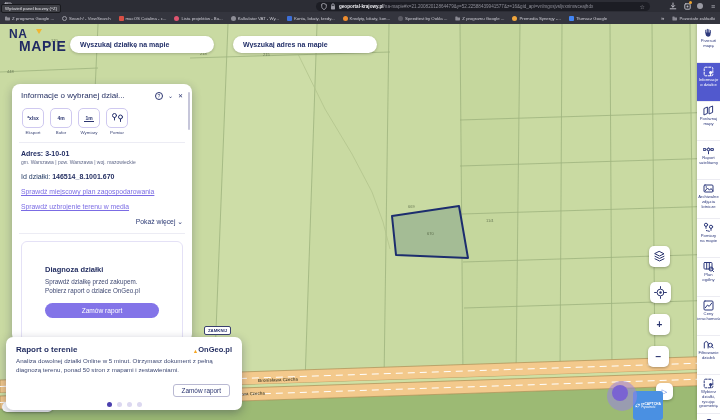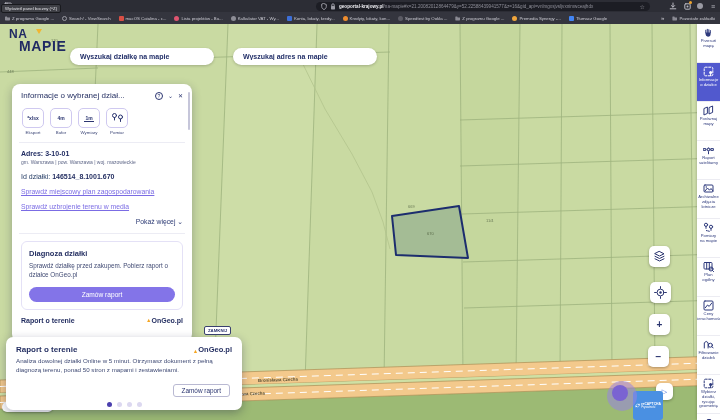--- a/index.html
+++ b/index.html
@@ -39,21 +39,21 @@
   
   .map-svg{position:absolute;left:0;top:24px;z-index:1}
   .layout-pill{position:absolute;left:2px;top:402px;z-index:3;background:#fff;border-radius:8px;
     padding:2px 7px;font-size:5px;font-weight:bold;color:#2b3570;box-shadow:0 1px 2px rgba(0,0,0,.25);white-space:nowrap}
   
   .logo{position:absolute;left:9px;top:28px;z-index:4;line-height:1;color:#202a63;font-weight:800;letter-spacing:.6px}
   .logo .l1{font-size:12px}
   .logo .l2{font-size:14px;margin-left:10px;margin-top:-1px}
   .logo-pin{position:absolute;left:27px;top:1px;width:0;height:0;border-left:3px solid transparent;
     border-right:3px solid transparent;border-top:5px solid #f2b531}
-  .search{position:absolute;top:48px;height:17px;width:144px;background:#fff;border:none;border-radius:9px;
+  .search{position:absolute;top:36px;height:17px;width:144px;background:#fff;border:none;border-radius:9px;
     box-shadow:0 1px 3px rgba(0,0,0,.2);padding:0 10px;font-size:7px;font-weight:bold;color:#233069;z-index:4;
     font-family:"Liberation Sans",sans-serif}
   
   .panel{position:absolute;left:12px;top:84px;width:180px;height:258px;background:#fff;border-radius:8px;
     box-shadow:0 3px 10px rgba(25,30,70,.3);padding:7px 9px 0 9px;z-index:6;overflow:hidden}
   .panel-scroll{position:absolute;right:2px;top:8px;width:2px;height:38px;background:#c6c6da;border-radius:2px}
   .p-head{display:flex;align-items:center}
   .p-title{font-size:8px;font-weight:normal;color:#1f2a5e;white-space:nowrap;overflow:hidden;flex:1}
   .p-hicons{display:flex;align-items:center;gap:5px;color:#2b3570}
   .hic{font-size:6px;line-height:1}
@@ -64,21 +64,21 @@
     display:flex;align-items:center;justify-content:center;font-size:5px;font-weight:bold;color:#2b3570}
   .tool-btn .dim{border-bottom:1px solid #2b3570;padding:0 1px}
   .tool-lbl{font-size:4.4px;color:#3b4576;margin-top:2px}
   .divider{border:none;border-top:1px solid #ececf4;margin:7px -2px}
   .addr{font-size:7px;font-weight:bold;color:#222d63}
   .addr-sub{font-size:5px;color:#5f6788;margin-top:2px}
   .pid{font-size:7px;color:#223a63;margin-top:8px}
   .pid b{color:#1f2a5e}
   .plink{display:block;font-size:6.8px;color:#7b6ce4;text-decoration:underline;margin-top:8px}
   .show-more{font-size:6.8px;color:#2c3a74;text-align:right;margin-top:8px}
-  .diag{border:1px solid #e4e1f6;border-radius:6px;padding:7px;margin-top:2px}
+  .diag{border:1px solid #e4e1f6;border-radius:6px;padding:23px;margin-top:2px}
   .diag-title{font-size:7.5px;font-weight:bold;color:#1f2a5e}
   .diag-body{font-size:6.3px;color:#404a73;line-height:1.4;margin-top:4px}
   .diag-btn{margin-top:7px;width:100%;height:15px;border:none;border-radius:8px;background:#8374e8;color:#fff;
     font-size:6.6px;font-family:"Liberation Sans",sans-serif}
   .p-footer{display:flex;align-items:center;margin-top:7px}
   .p-footer .ft{font-size:7px;font-weight:bold;color:#1f2a5e;flex:1}
   .brand{display:flex;align-items:flex-end;gap:0;font-size:7px;font-weight:bold;color:#1f2a5e}
   .tri{color:#f5a623;font-size:5.5px;line-height:1}
   
   .close-chip{position:absolute;left:204px;top:326px;z-index:9;background:#fff;border:1px solid #39406e;border-radius:2px;

